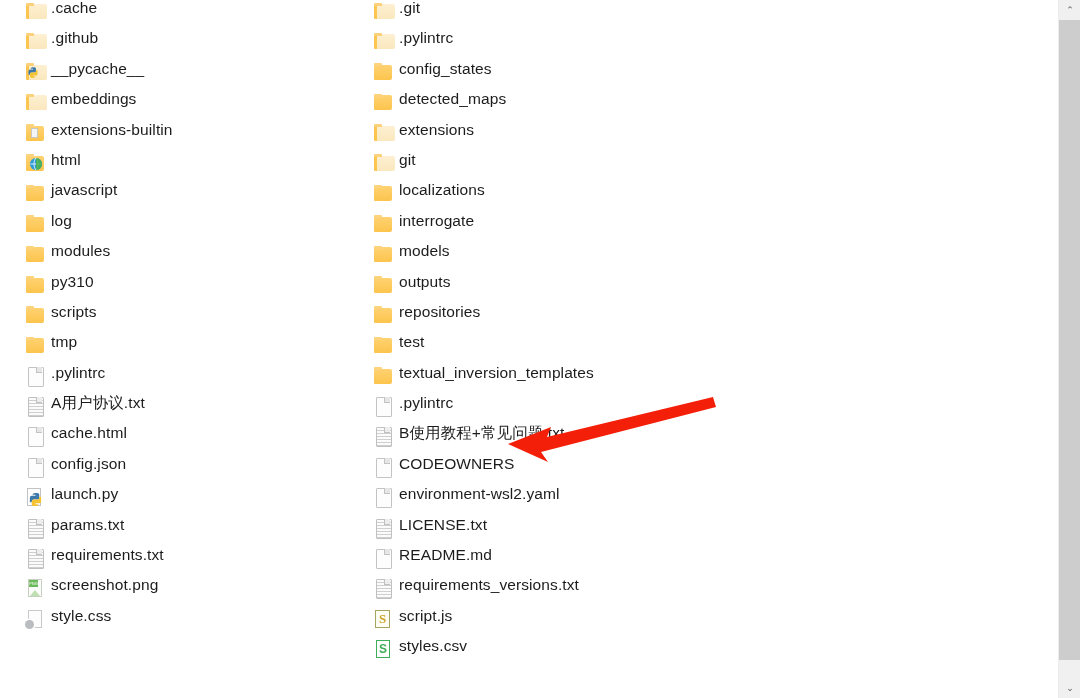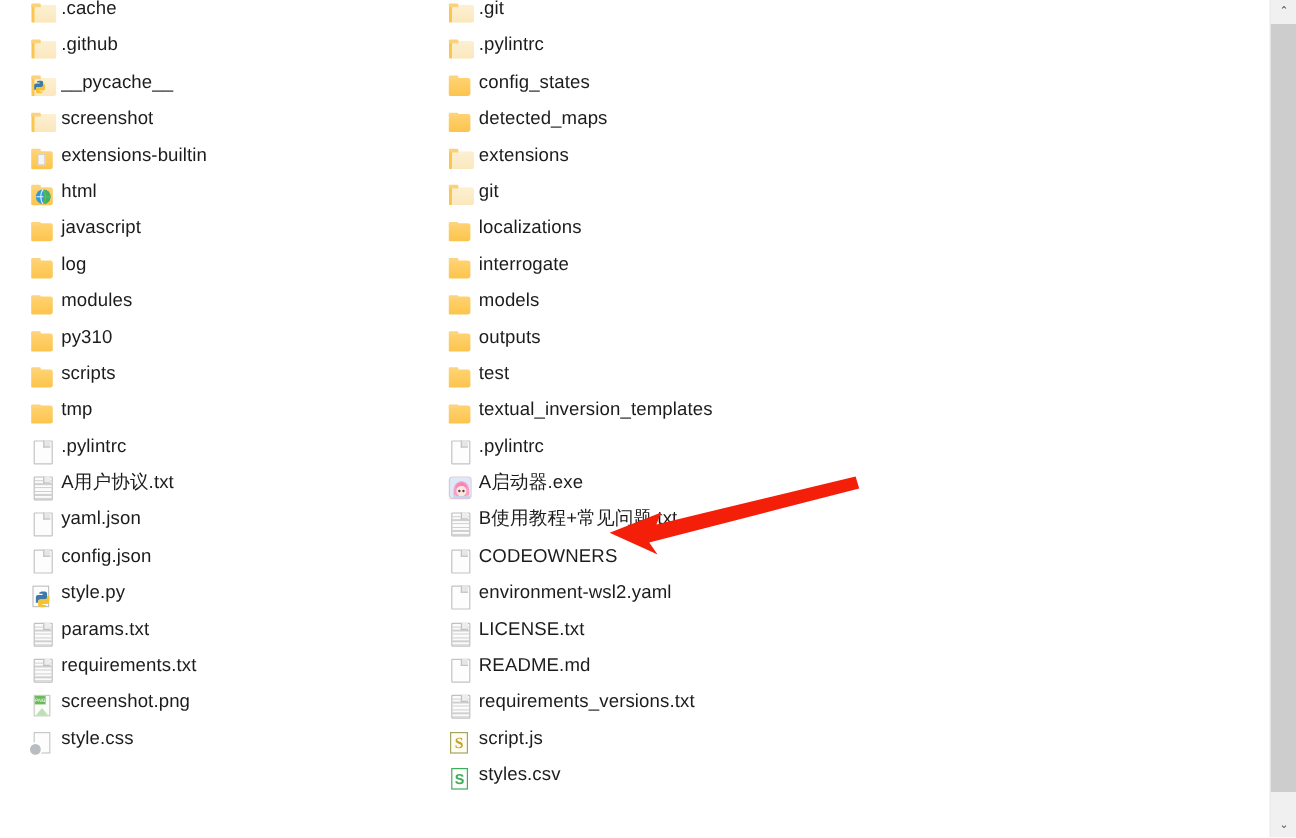--- a/index.html
+++ b/index.html
@@ -337,21 +337,21 @@
         <span class="icon ic-folder-pale ic-folder-py">
           <svg class="ov" viewBox="0 0 16 16">
             <path d="M7 1h3a2 2 0 0 1 2 2v3a2 2 0 0 1-2 2H6a2 2 0 0 0-2 2v1H2V6a2 2 0 0 1 2-2h4V3H5V2z" fill="#3d7aab"></path>
             <path d="M9 15H6a2 2 0 0 1-2-2v-3a2 2 0 0 1 2-2h4a2 2 0 0 0 2-2V5h2v5a2 2 0 0 1-2 2H8v1h3v1z" fill="#f5c331"></path>
           </svg>
         </span>
         <span class="label">__pycache__</span>
       </div>
       <div class="row">
         <span class="icon ic-folder-pale"></span>
-        <span class="label">screenshot</span>
+        <span class="label">embeddings</span>
       </div>
       <div class="row">
         <span class="icon ic-folder ic-folder-doc">
           <span class="ov"></span>
         </span>
         <span class="label">extensions-builtin</span>
       </div>
       <div class="row">
         <span class="icon ic-folder ic-folder-web">
           <svg class="ov" viewBox="0 0 16 16">
@@ -389,35 +389,35 @@
       <div class="row">
         <span class="icon ic-page"></span>
         <span class="label">.pylintrc</span>
       </div>
       <div class="row">
         <span class="icon ic-text"></span>
         <span class="label">A用户协议.txt</span>
       </div>
       <div class="row">
         <span class="icon ic-page"></span>
-        <span class="label">yaml.json</span>
+        <span class="label">cache.html</span>
       </div>
       <div class="row">
         <span class="icon ic-page"></span>
         <span class="label">config.json</span>
       </div>
       <div class="row">
         <span class="icon ic-py">
           <span class="pg"></span>
           <svg class="sym" viewBox="0 0 16 16">
             <path d="M7 1h3a2 2 0 0 1 2 2v3a2 2 0 0 1-2 2H6a2 2 0 0 0-2 2v1H2V6a2 2 0 0 1 2-2h4V3H5V2z" fill="#3d7aab"></path>
             <path d="M9 15H6a2 2 0 0 1-2-2v-3a2 2 0 0 1 2-2h4a2 2 0 0 0 2-2V5h2v5a2 2 0 0 1-2 2H8v1h3v1z" fill="#f5c331"></path>
           </svg>
         </span>
-        <span class="label">style.py</span>
+        <span class="label">launch.py</span>
       </div>
       <div class="row">
         <span class="icon ic-text"></span>
         <span class="label">params.txt</span>
       </div>
       <div class="row">
         <span class="icon ic-text"></span>
         <span class="label">requirements.txt</span>
       </div>
       <div class="row">
@@ -472,43 +472,33 @@
       <div class="row">
         <span class="icon ic-folder"></span>
         <span class="label">models</span>
       </div>
       <div class="row">
         <span class="icon ic-folder"></span>
         <span class="label">outputs</span>
       </div>
       <div class="row">
         <span class="icon ic-folder"></span>
+        <span class="label">repositories</span>
+      </div>
+      <div class="row">
+        <span class="icon ic-folder"></span>
         <span class="label">test</span>
       </div>
       <div class="row">
         <span class="icon ic-folder"></span>
         <span class="label">textual_inversion_templates</span>
       </div>
       <div class="row">
         <span class="icon ic-page"></span>
         <span class="label">.pylintrc</span>
-      </div>
-      <div class="row">
-        <span class="icon ic-exe">
-          <span class="av"><svg viewBox="0 0 19 19" width="19" height="19">
-              <rect width="19" height="19" fill="#dceaf7"></rect>
-              <path d="M3 11c0-5 3-8 6.5-8S16 6 16 11v8H3z" fill="#f79ec4"></path>
-              <ellipse cx="9.5" cy="11" rx="4.2" ry="4.6" fill="#fde6de"></ellipse>
-              <path d="M5 9c0-3 2-5 4.5-5S14 6 14 9c-1.5-1.5-3-2-4.5-2S6.5 7.5 5 9z" fill="#f784b7"></path>
-              <circle cx="7.8" cy="11.2" r="1" fill="#5a3a52"></circle>
-              <circle cx="11.2" cy="11.2" r="1" fill="#5a3a52"></circle>
-              <path d="M3 14c1.5 1 4 1.6 6.5 1.6S14.5 15 16 14v5H3z" fill="#b9dcf2"></path>
-            </svg></span>
-        </span>
-        <span class="label">A启动器.exe</span>
       </div>
       <div class="row">
         <span class="icon ic-text"></span>
         <span class="label">B使用教程+常见问题.txt</span>
       </div>
       <div class="row">
         <span class="icon ic-page"></span>
         <span class="label">CODEOWNERS</span>
       </div>
       <div class="row">

